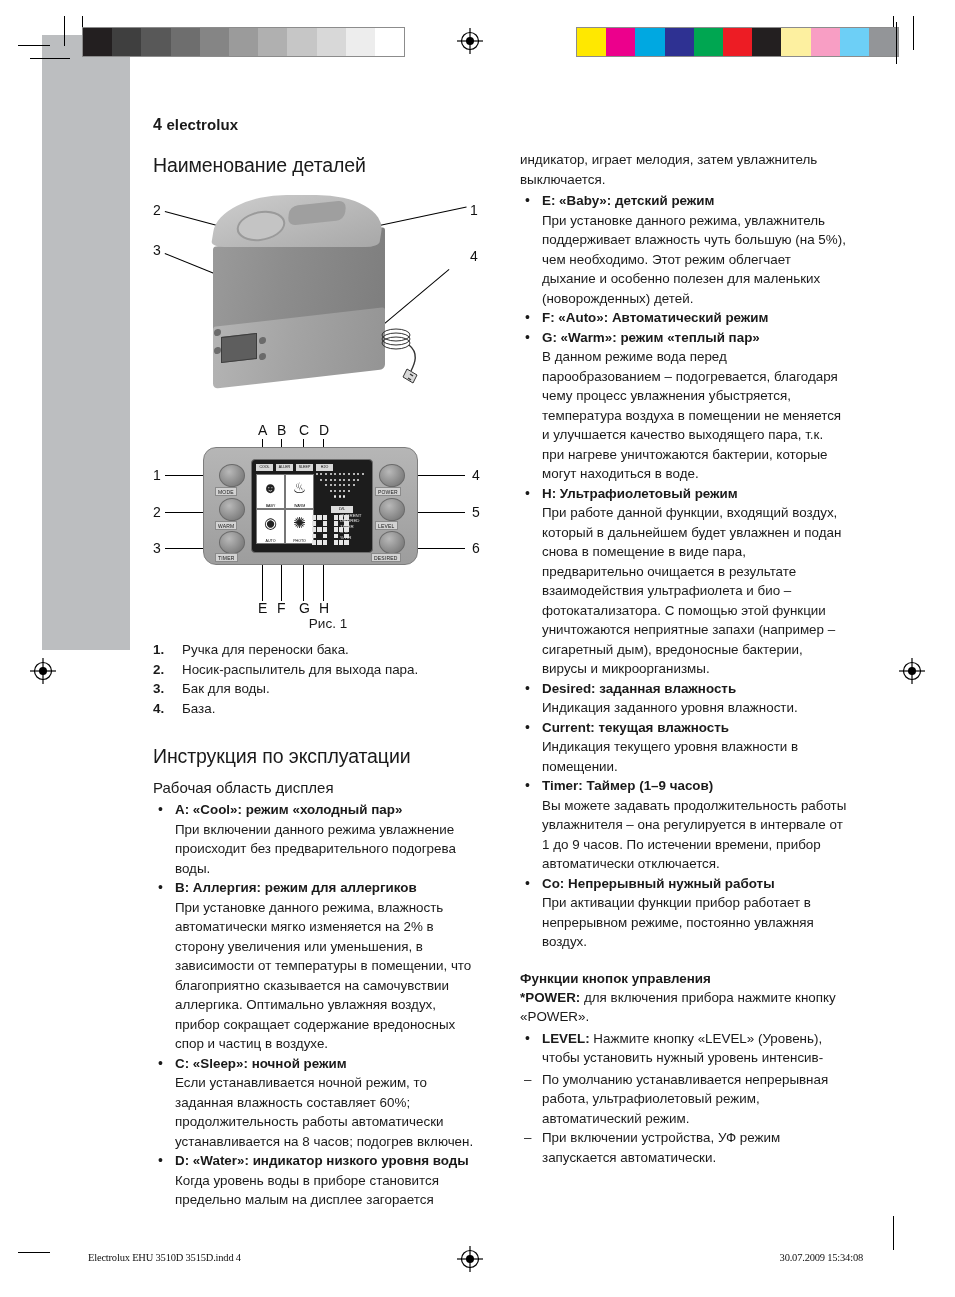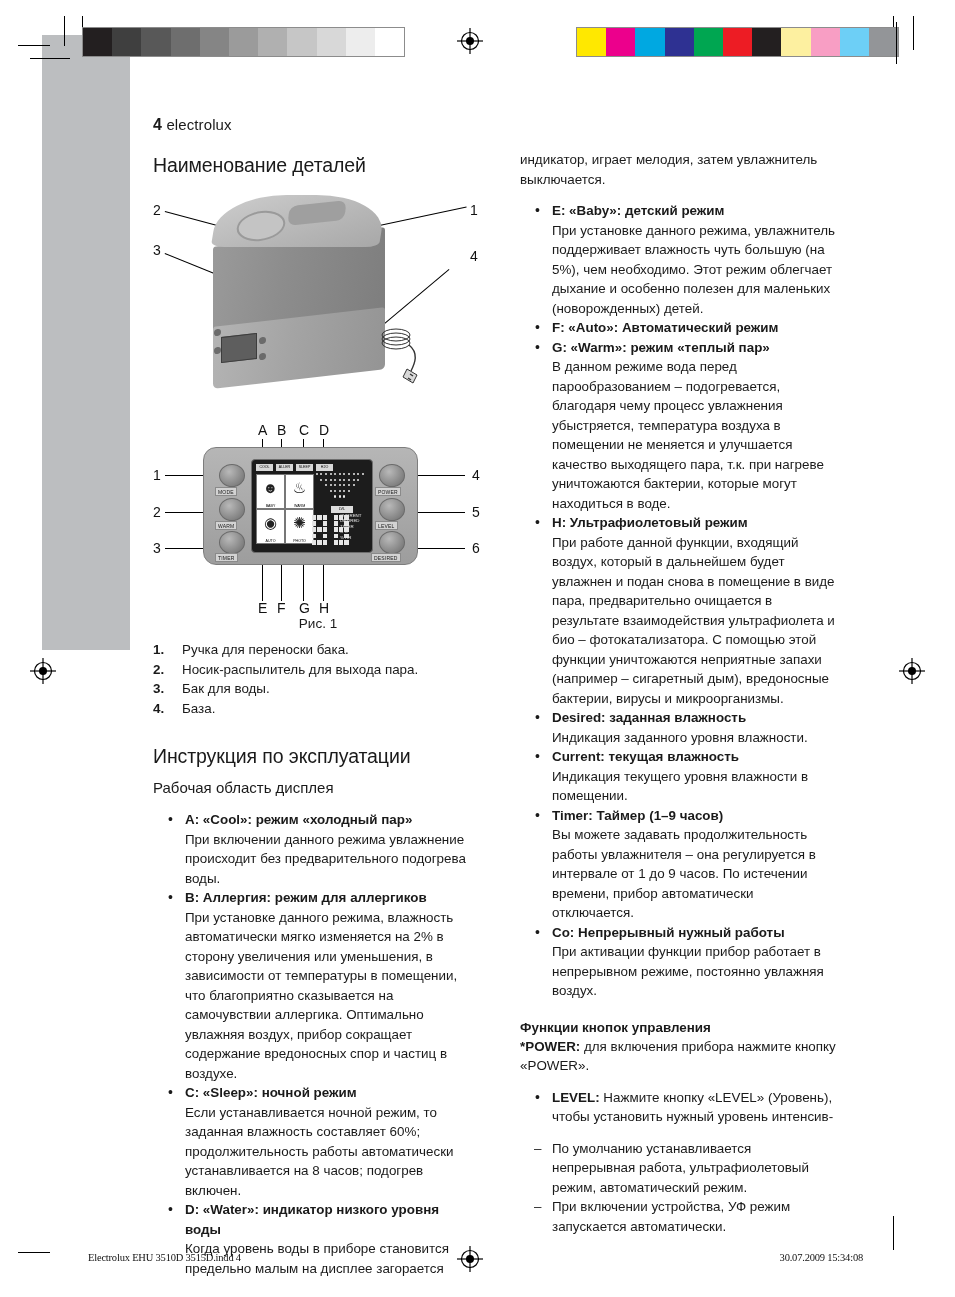--- a/index.html
+++ b/index.html
@@ -79,21 +79,21 @@
     font-size: 15.5px;
     letter-spacing: 0.1px;
     margin-bottom: 20px;
     white-space: nowrap;
   }
   .pagehead .num {
     font-weight: bold;
     font-size: 16px;
   }
   .pagehead .brand {
-    font-weight: normal;
+    font-weight: bold;
     font-size: 15px;
   }
 
   h2.section-title {
     font-size: 19.5px;
     font-weight: normal;
     margin: 0 0 4px 0;
     letter-spacing: -0.1px;
   }
 
@@ -138,21 +138,21 @@
   }
 
   
   .lead {
     font-size: 15px;
     line-height: 1.45;
     margin: 9px 0 0 0;
   }
 
   ul.bullets {
-    margin: 12px;
+    margin: 2px;
     padding: 0;
     list-style: none;
   }
   ul.bullets > li {
     position: relative;
     padding-left: 20px;
     font-size: 13.4px;
     line-height: 1.455;
     margin-bottom: 0px;
   }
@@ -642,21 +642,21 @@
             <div class="lcd-rlabels">
               <div>CURRENT</div>
               <div>DESIRED</div>
               <div>TIMER</div>
               <div>C  O</div>
               <div>% HR</div>
             </div>
           </div>
         </div>
 
-        <div class="fig-caption" style="position:absolute; left:0; top:190px; width:330px;">Рис. 1</div>
+        <div class="fig-caption" style="position:absolute; left:10px; top:190px; width:330px;">Рис. 1</div>
       </div>
 
       <ol class="parts">
         <li>
           <span class="n">1.</span>
           <span>Ручка для переноски бака.</span>
         </li>
         <li>
           <span class="n">2.</span>
           <span>Носик-распылитель для выхода пара.</span>

